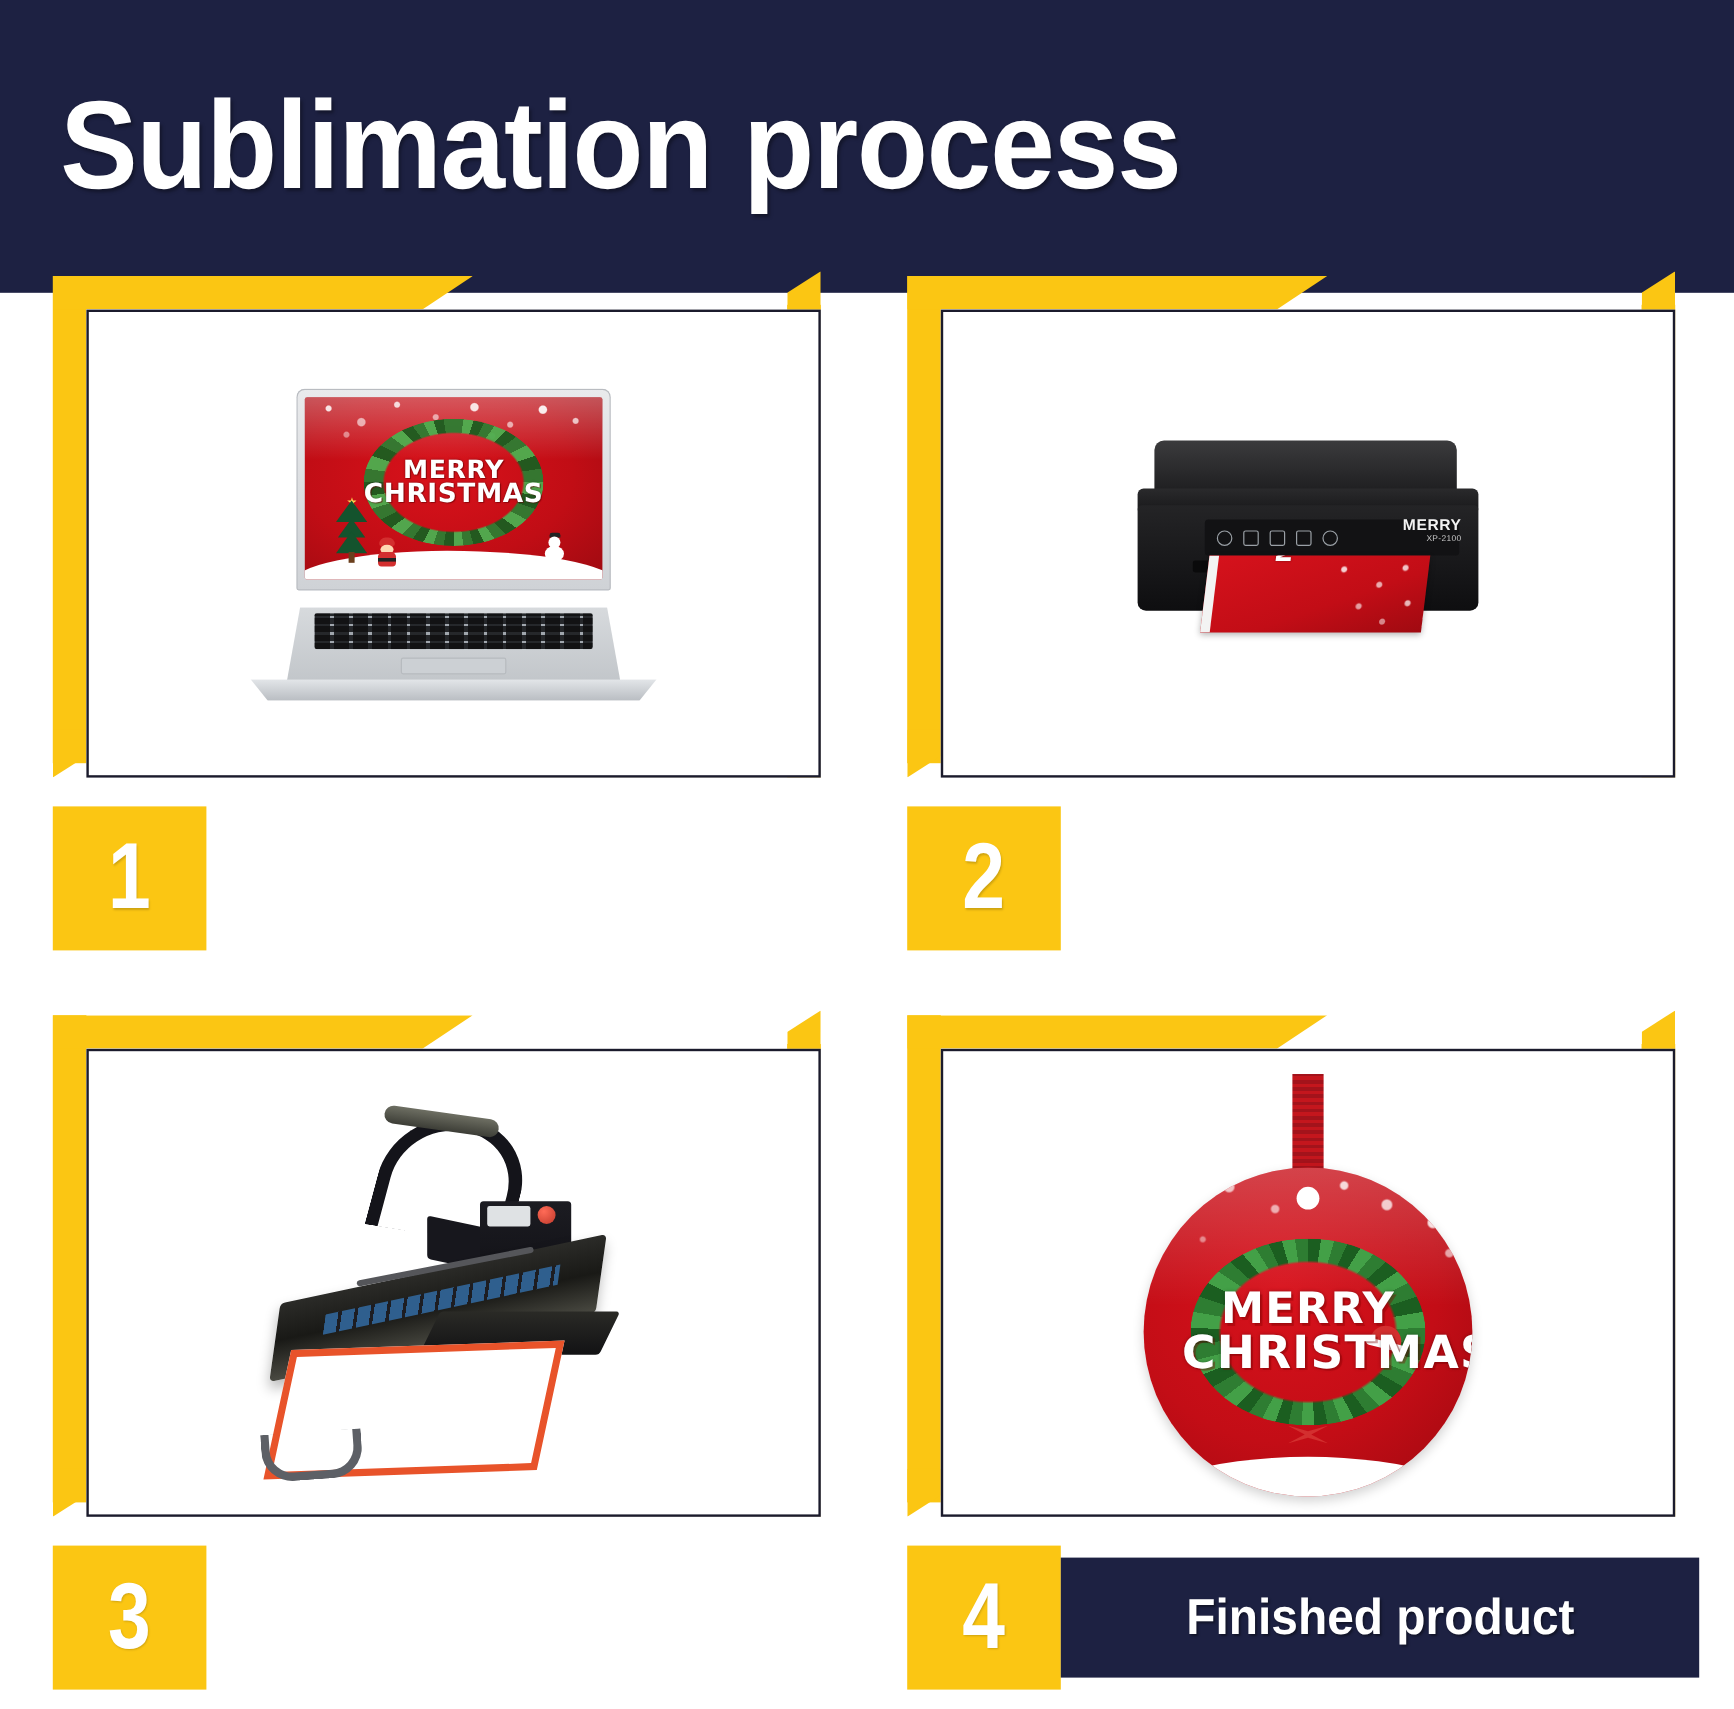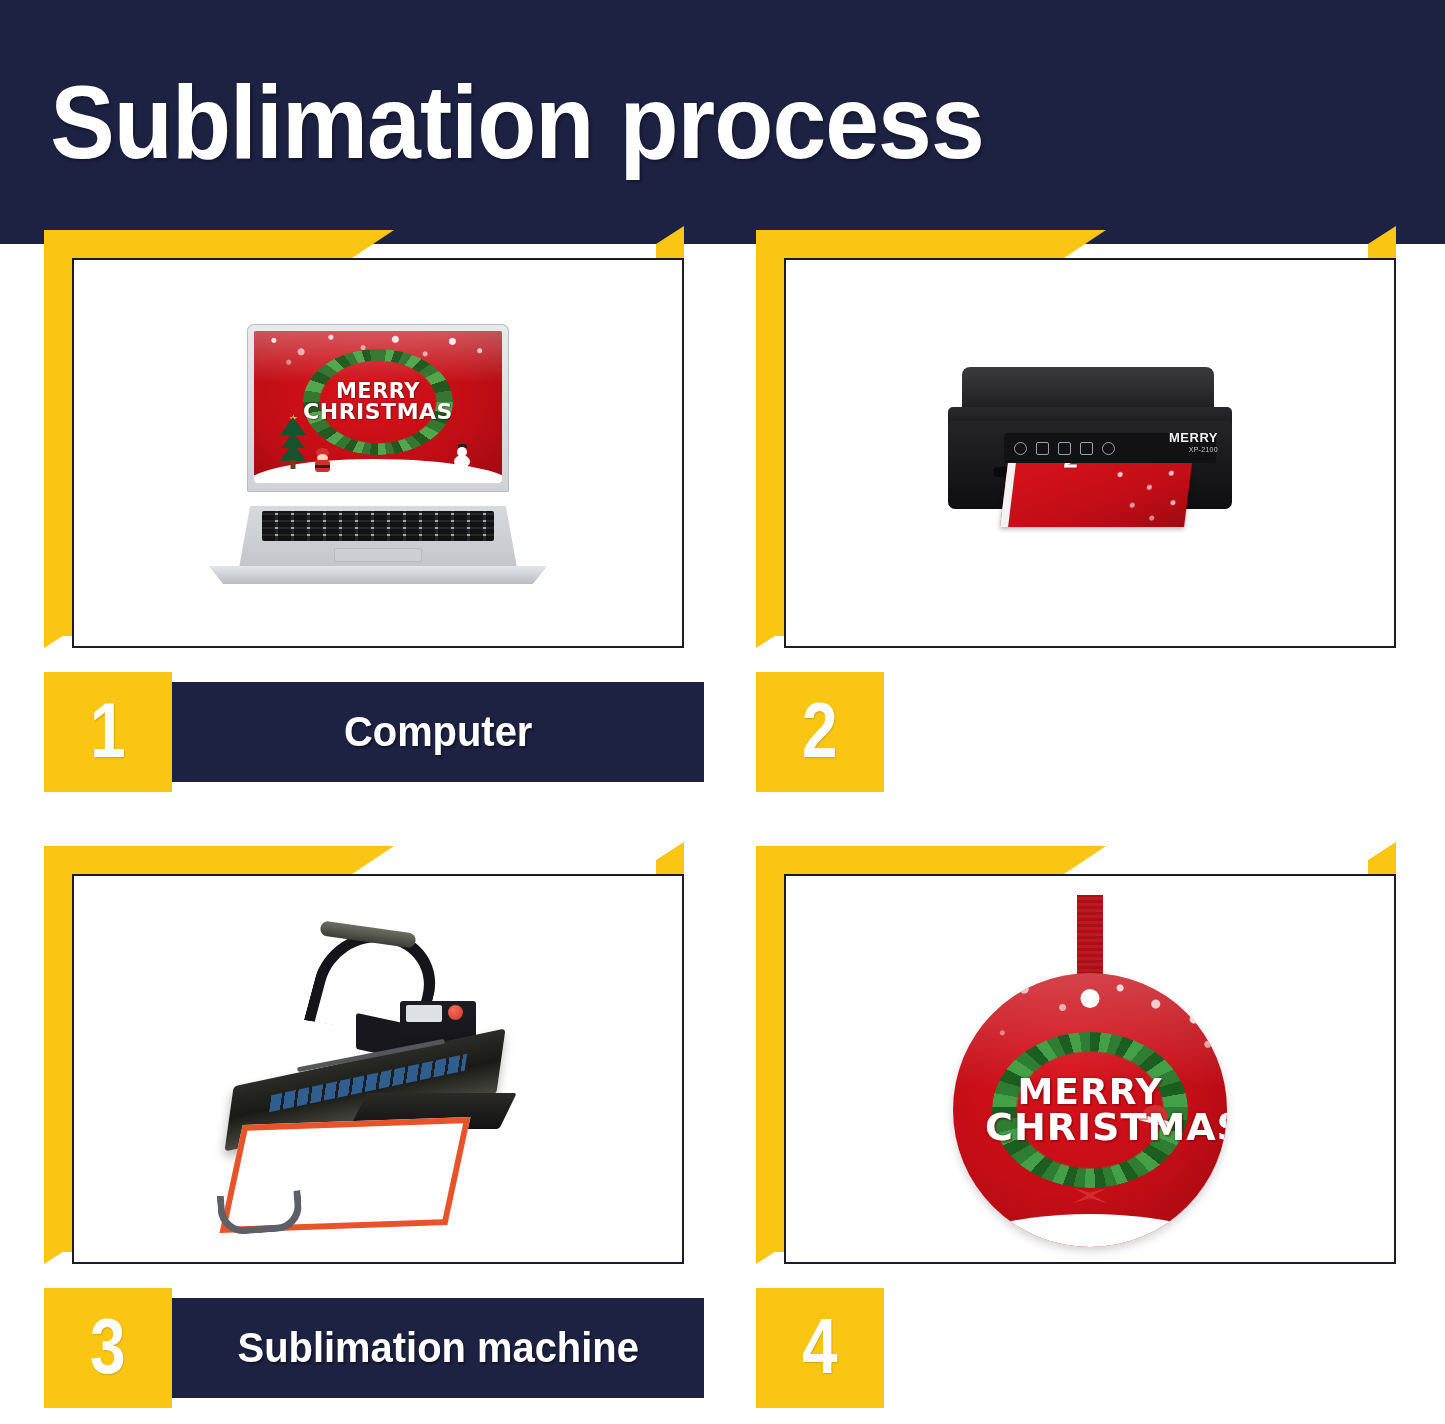--- a/index.html
+++ b/index.html
@@ -322,23 +322,20 @@
               <div class="lt-foot"></div>
             </div>
           </div>
         </div>
       </div>
     </div>
     <div class="step">
       <div class="step-num">
         <span>1</span>
       </div>
-      <div class="step-bar">
-        <span>Computer</span>
-      </div>
     </div>
   </div>
 
   <div class="cell c1">
     <div class="frame-wrap">
       <div class="bracket br-tl-v"></div>
       <div class="bracket br-tl-h"></div>
       <div class="bracket br-tl-v-foot"></div>
       <div class="bracket br-br-v"></div>
       <div class="bracket br-br-v-head"></div>
@@ -402,23 +399,20 @@
             <div class="hp-tray"></div>
             <div class="hp-tray-handle"></div>
           </div>
         </div>
       </div>
     </div>
     <div class="step">
       <div class="step-num">
         <span>3</span>
       </div>
-      <div class="step-bar">
-        <span>Sublimation machine</span>
-      </div>
     </div>
   </div>
 
   <div class="cell c3">
     <div class="frame-wrap">
       <div class="bracket br-tl-v"></div>
       <div class="bracket br-tl-h"></div>
       <div class="bracket br-tl-v-foot"></div>
       <div class="bracket br-br-v"></div>
       <div class="bracket br-br-v-head"></div>
@@ -441,16 +435,19 @@
               <div class="orn-snow"></div>
             </div>
           </div>
         </div>
       </div>
     </div>
     <div class="step">
       <div class="step-num">
         <span>4</span>
       </div>
+      <div class="step-bar">
+        <span>Finished product</span>
+      </div>
     </div>
   </div>
 
 </div>
 
 </body></html>

